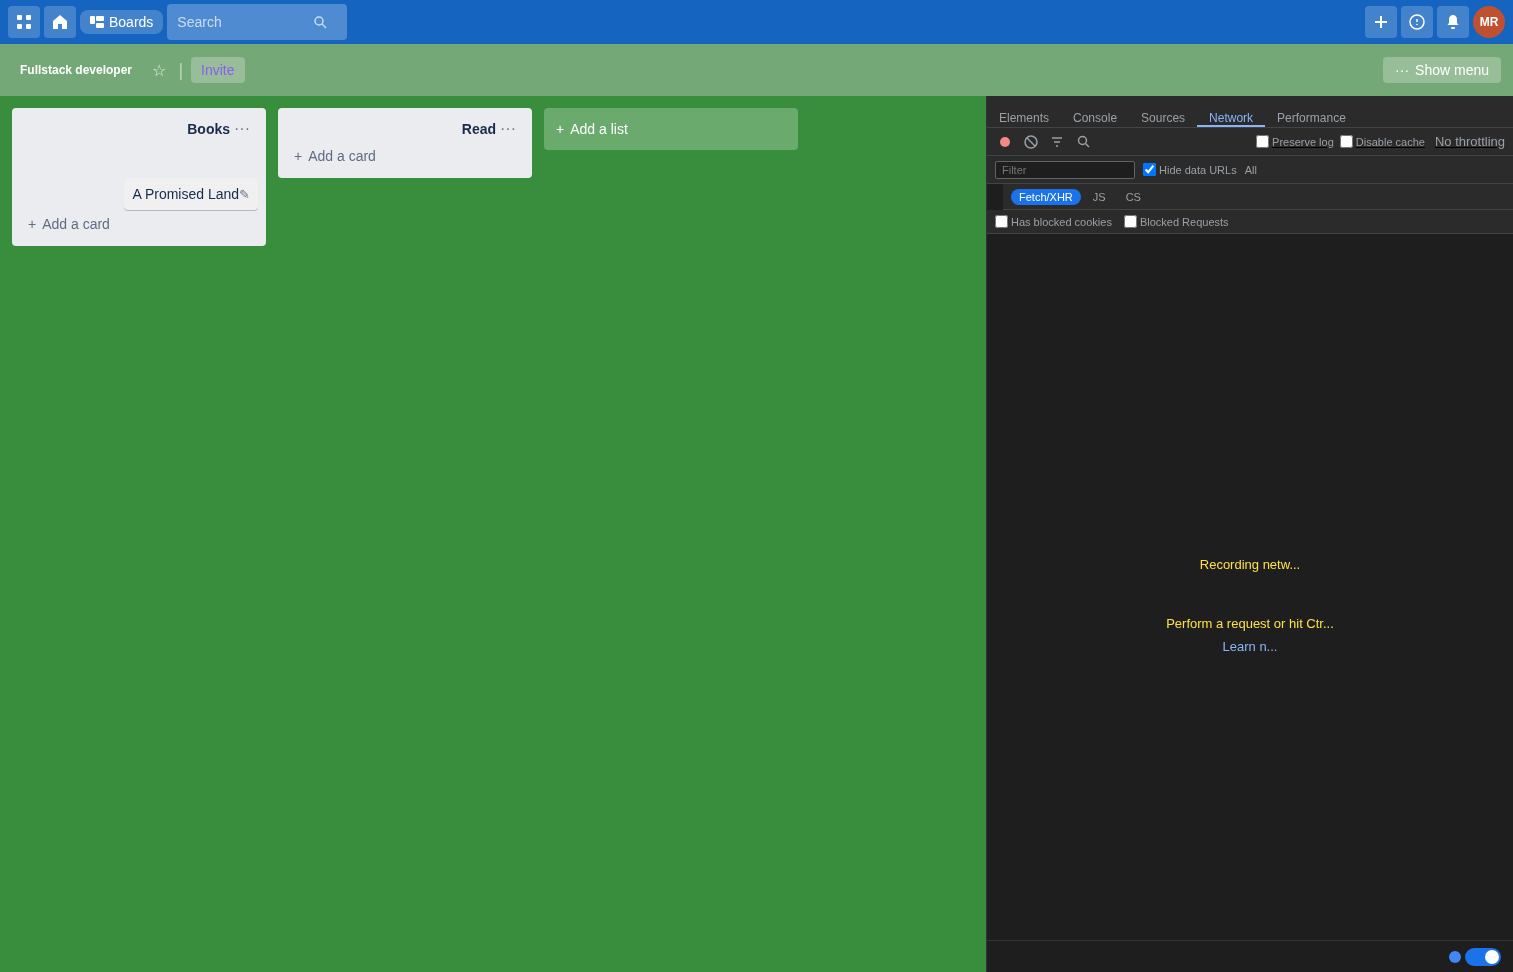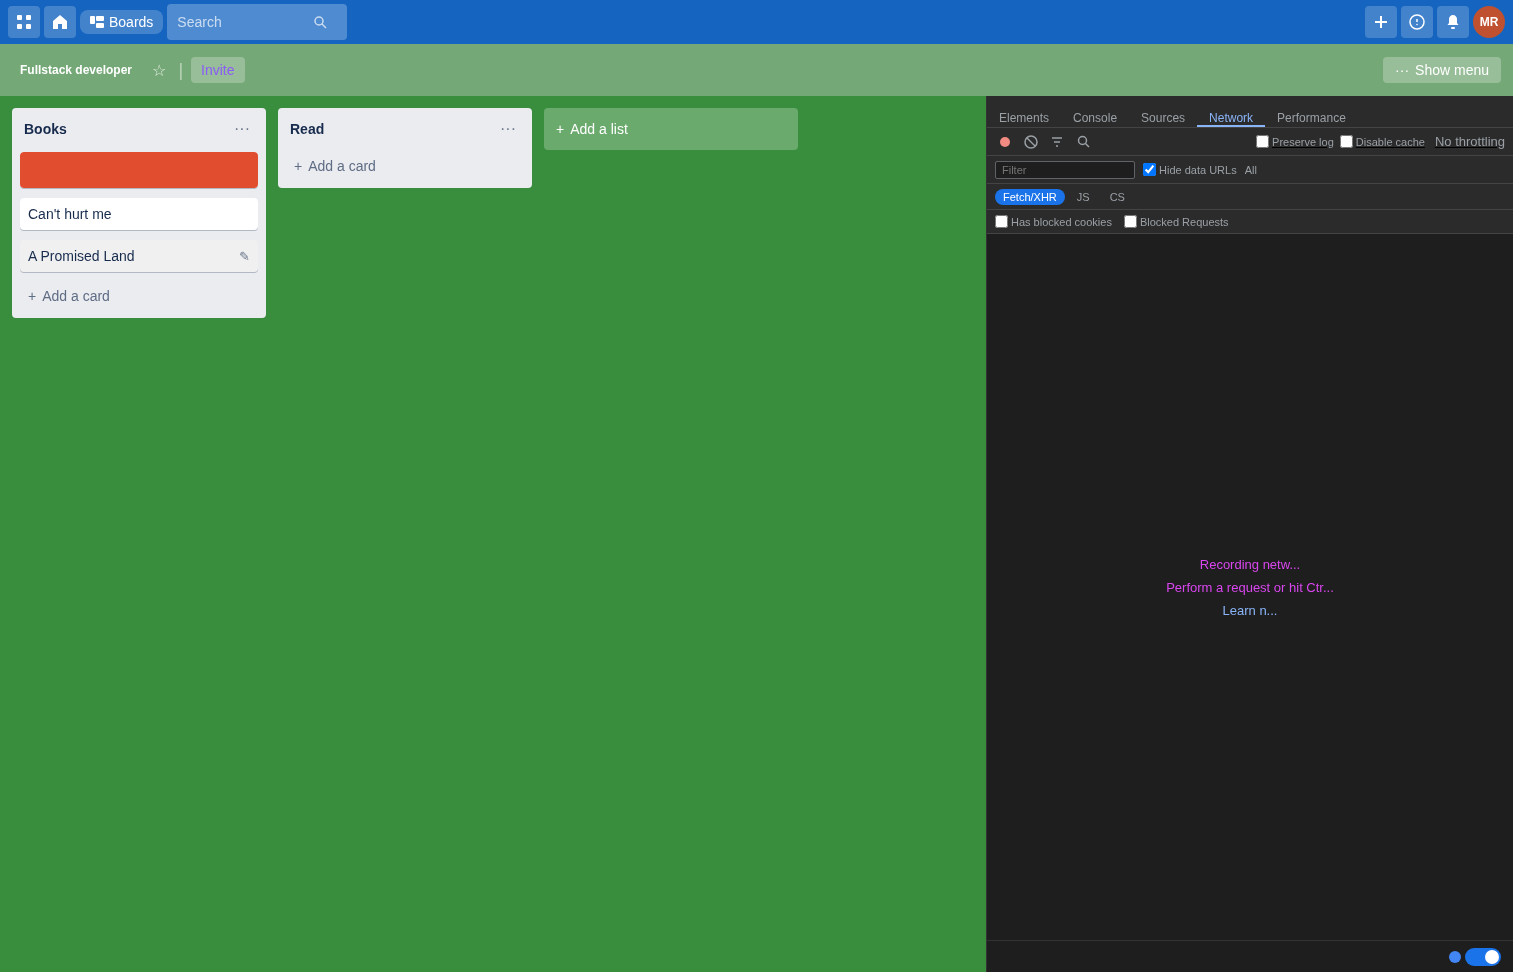--- a/index.html
+++ b/index.html
@@ -154,21 +154,22 @@
 
     
     .list {
       background: #ebecf0;
       border-radius: 4px;
       width: 254px;
       min-width: 254px;
       padding: 8px;
       display: flex;
       flex-direction: column;
-      gap: 10px;
+      gap: 0;
+      align-items: flex-end;
     }
     .list-header {
       display: flex;
       align-items: center;
       justify-content: space-between;
       padding: 2px 4px;
     }
     .list-title {
       font-weight: 700;
       font-size: 14px;
@@ -323,20 +324,21 @@
     .devtools-filter-option input[type=checkbox] { cursor: pointer; }
     .devtools-type-bar {
       background: #2b2b2b;
       display: flex;
       align-items: center;
       height: 26px;
       padding: 0 8px;
       gap: 4px;
       border-bottom: 1px solid #444;
       flex-shrink: 0;
+      margin-left: 16px;
     }
     .type-btn {
       padding: 2px 8px;
       border-radius: 10px;
       font-size: 11px;
       cursor: pointer;
       color: #9aa0a6;
       border: none;
       background: none;
     }
@@ -345,21 +347,21 @@
       flex: 1;
       display: flex;
       flex-direction: column;
       align-items: center;
       justify-content: center;
       color: #9aa0a6;
       font-size: 13px;
       text-align: center;
       gap: 8px;
     }
-    .devtools-content-line { color: #d946ef; font-size: 13px; }
+    .devtools-content-line { color: #fde047; font-size: 13px; margin-top: 36px; }
     .devtools-content-link { color: #8ab4f8; cursor: pointer; font-size: 13px; }
 
     
     .bottom-bar {
       background: #1e1e1e;
       height: 32px;
       display: flex;
       align-items: center;
       justify-content: flex-end;
       padding: 0 12px;
@@ -458,24 +460,20 @@
     <div class="list">
       <div class="list-header">
         <span class="list-title">Books</span>
         <button class="list-menu-btn">···</button>
       </div>
 
       <div class="card" style="padding: 0; overflow: hidden;">
         <div style="height: 36px; background: #e04e2f; width: 100%; border-radius: 3px;"></div>
       </div>
 
-      <div class="card">
-        <span class="card-text">Can't hurt me</span>
-        <span class="card-edit-icon">✎</span>
-      </div>
 
       <div class="card" style="background: #f0f0f0;">
         <span class="card-text">A Promised Land</span>
         <span class="card-edit-icon card-edit-visible">✎</span>
       </div>
       <button class="add-card-btn">
         <span>+</span>
         <span>Add a card</span>
       </button>
     </div>

